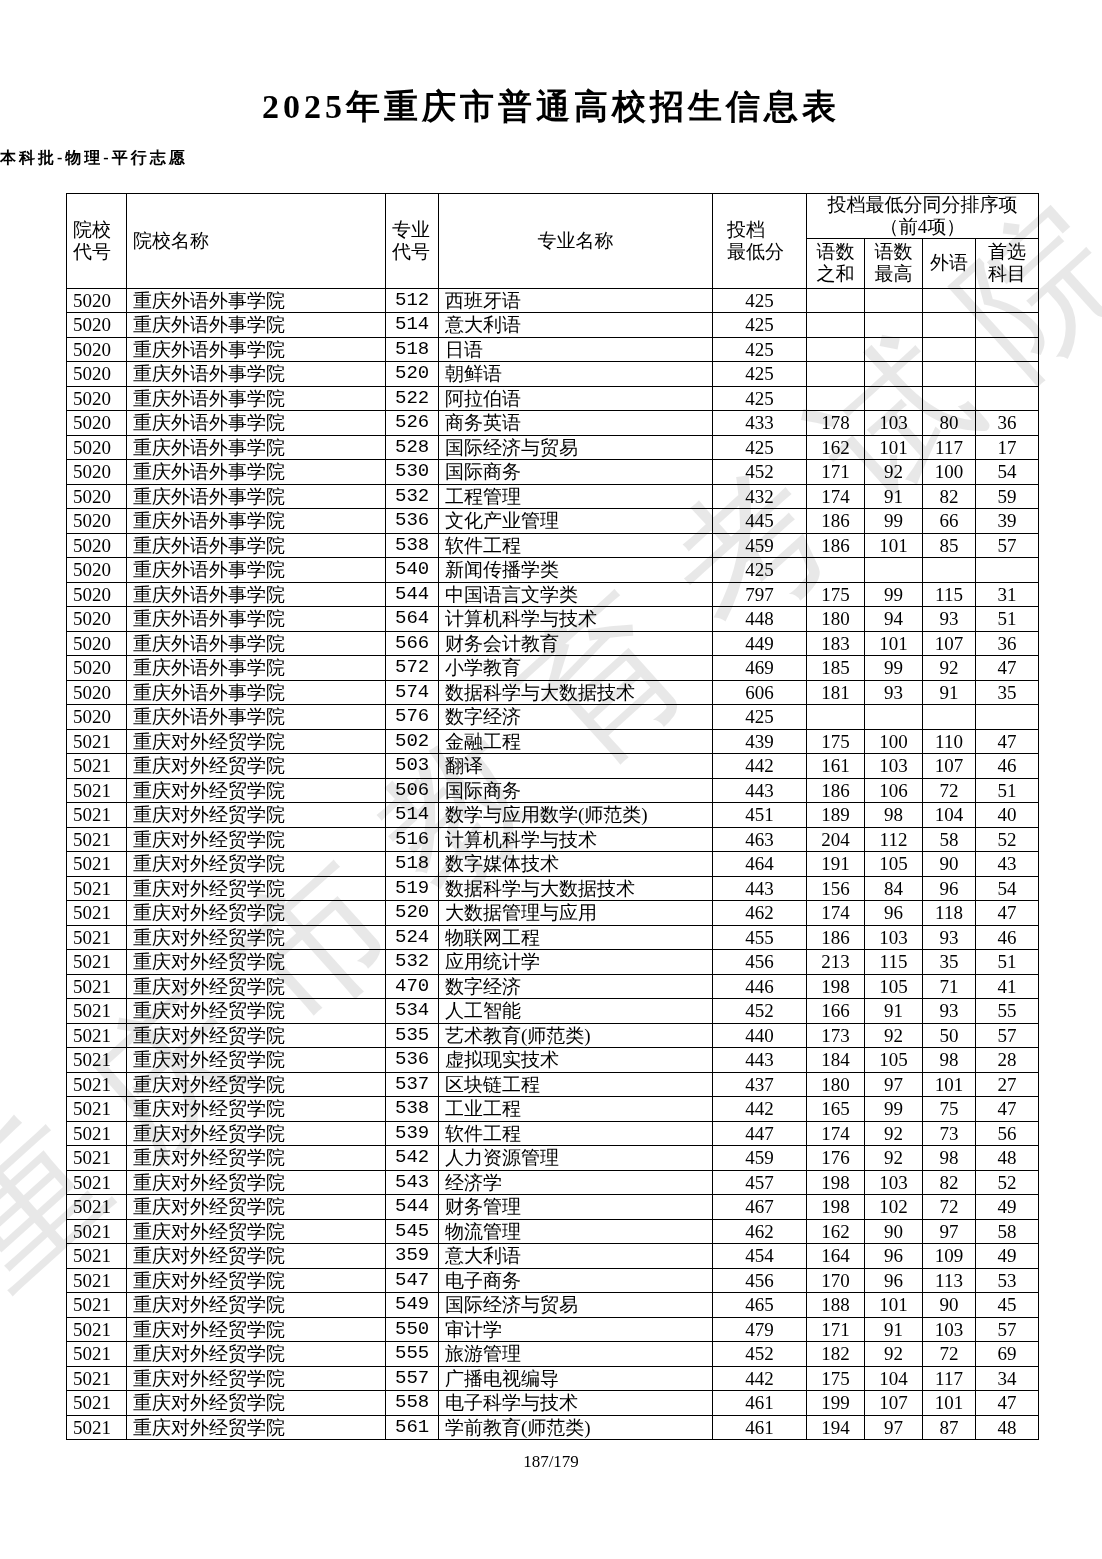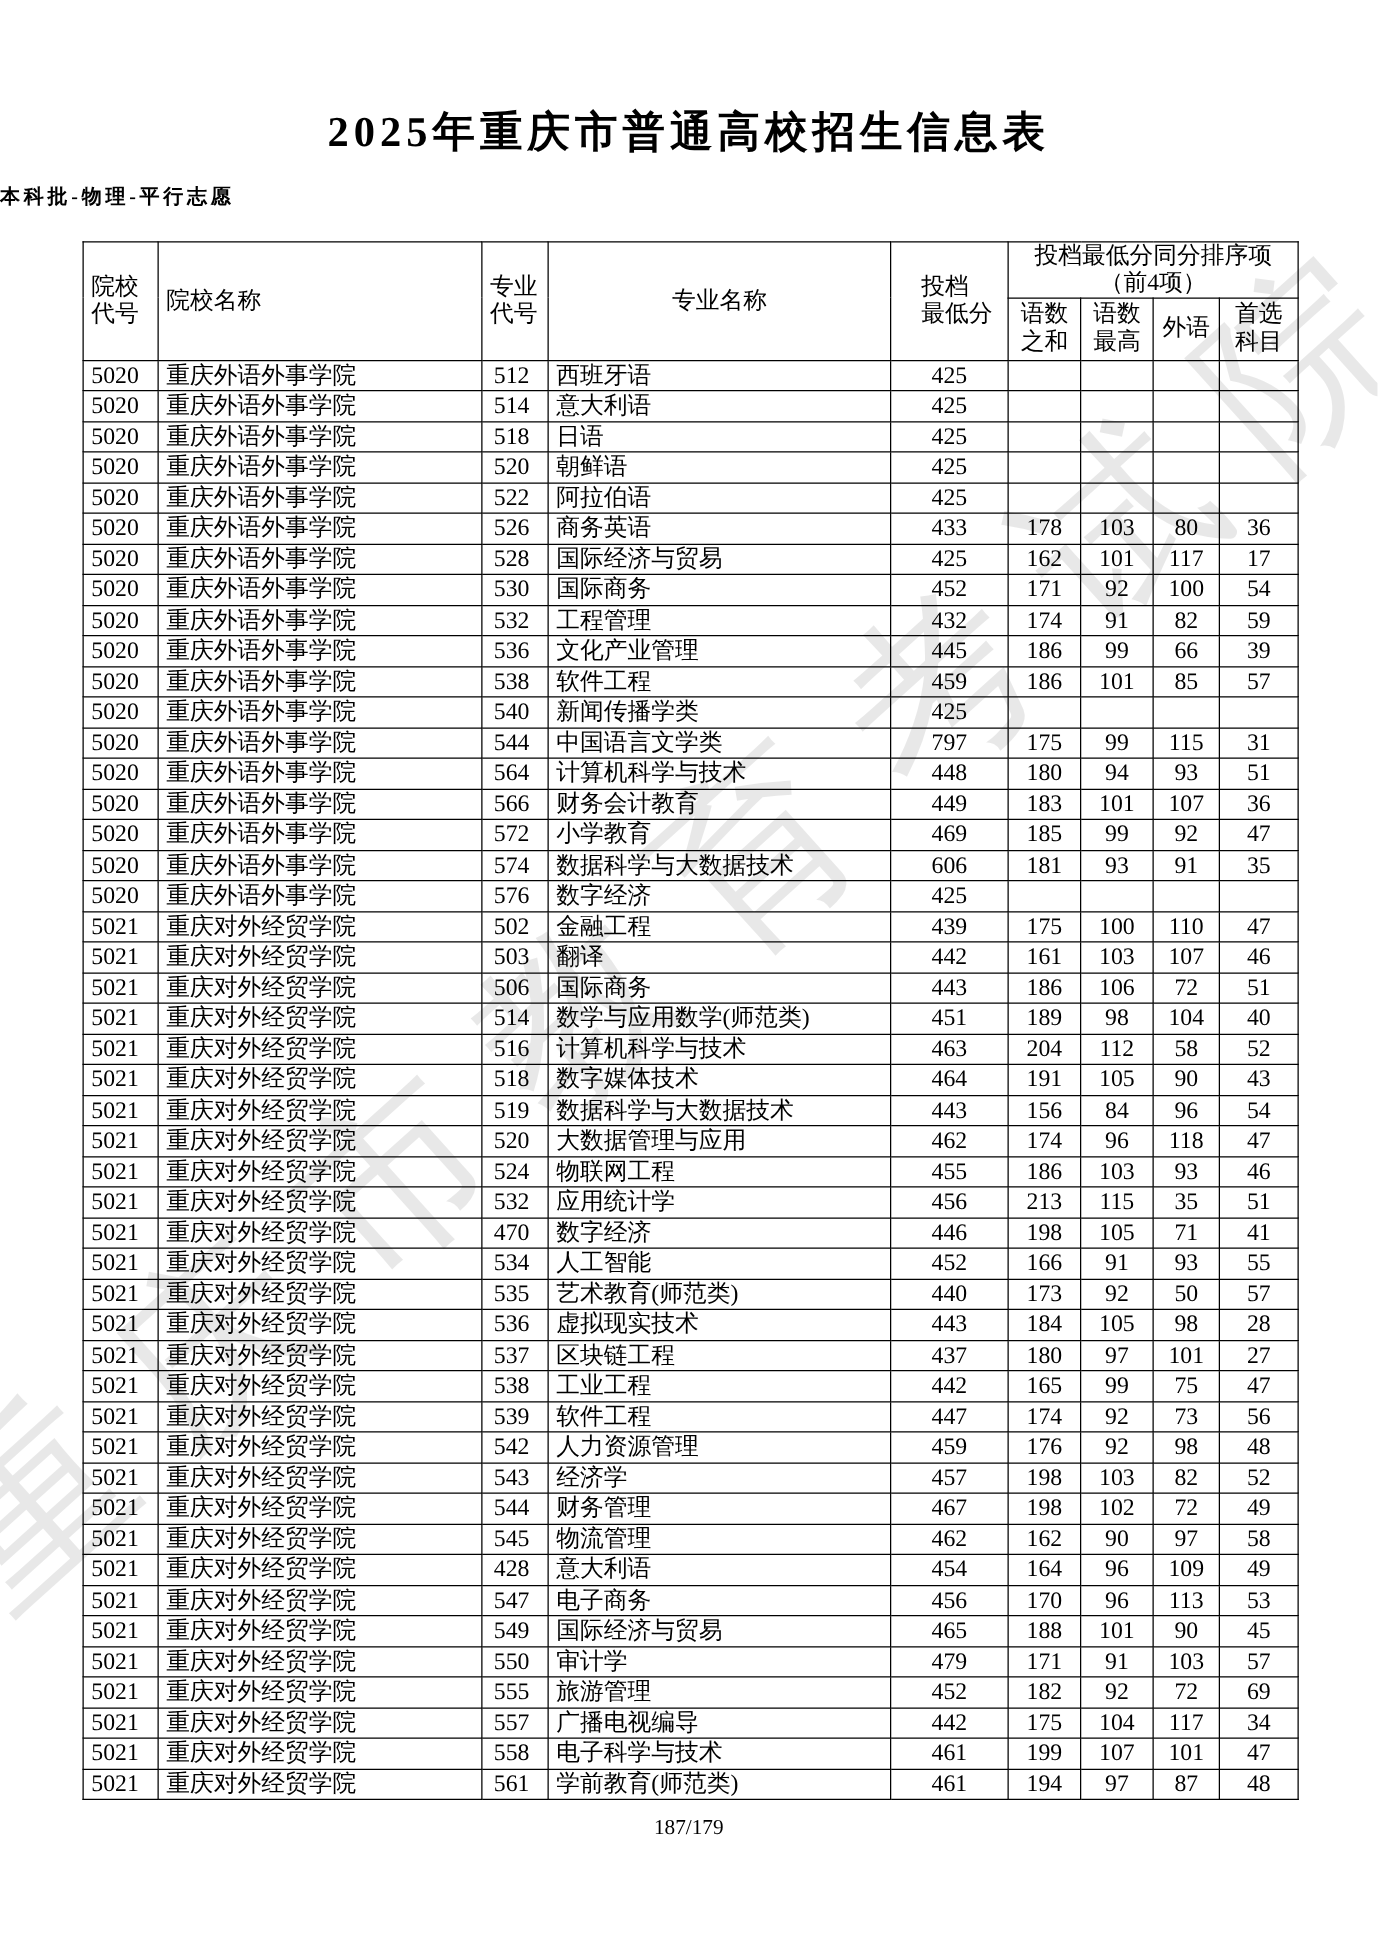--- a/index.html
+++ b/index.html
@@ -66,22 +66,22 @@
   }
   .admissions thead tr.h1 th { height: 44px; }
   .admissions thead tr.h2 th { height: 50px; }
   .admissions tbody td {
     height: 24.5px;
     line-height: 1;
     white-space: nowrap;
     vertical-align: middle;
   }
   .a-left { text-align: left; padding-left: 6px; }
-  .a-left-md { text-align: left; padding-left: 9px; }
-  .a-left-lg { text-align: left; padding-left: 24px; }
+  .a-left-md { text-align: left; padding-left: 9px; font-family: Liberation Mono, monospace; }
+  .a-left-lg { text-align: left; padding-left: 14px; }
   .a-center { text-align: center; }
   .page-footer {
     position: relative;
     z-index: 1;
     text-align: center;
     margin-top: 12px;
     font-size: 17px;
   }
 </style>
 </head>
@@ -553,21 +553,21 @@
         <td class="a-left">物流管理</td>
         <td class="a-center">462</td>
         <td class="a-center">162</td>
         <td class="a-center">90</td>
         <td class="a-center">97</td>
         <td class="a-center">58</td>
       </tr>
       <tr>
         <td class="a-left">5021</td>
         <td class="a-left">重庆对外经贸学院</td>
-        <td class="a-left-md">428</td>
+        <td class="a-left-md">359</td>
         <td class="a-left">意大利语</td>
         <td class="a-center">454</td>
         <td class="a-center">164</td>
         <td class="a-center">96</td>
         <td class="a-center">109</td>
         <td class="a-center">49</td>
       </tr>
       <tr>
         <td class="a-left">5021</td>
         <td class="a-left">重庆对外经贸学院</td>

